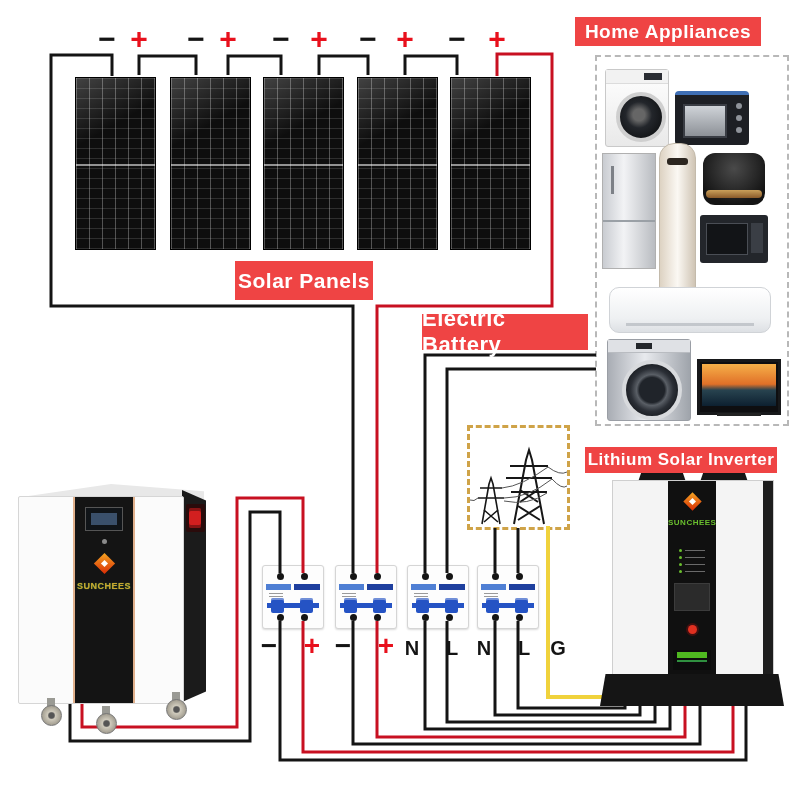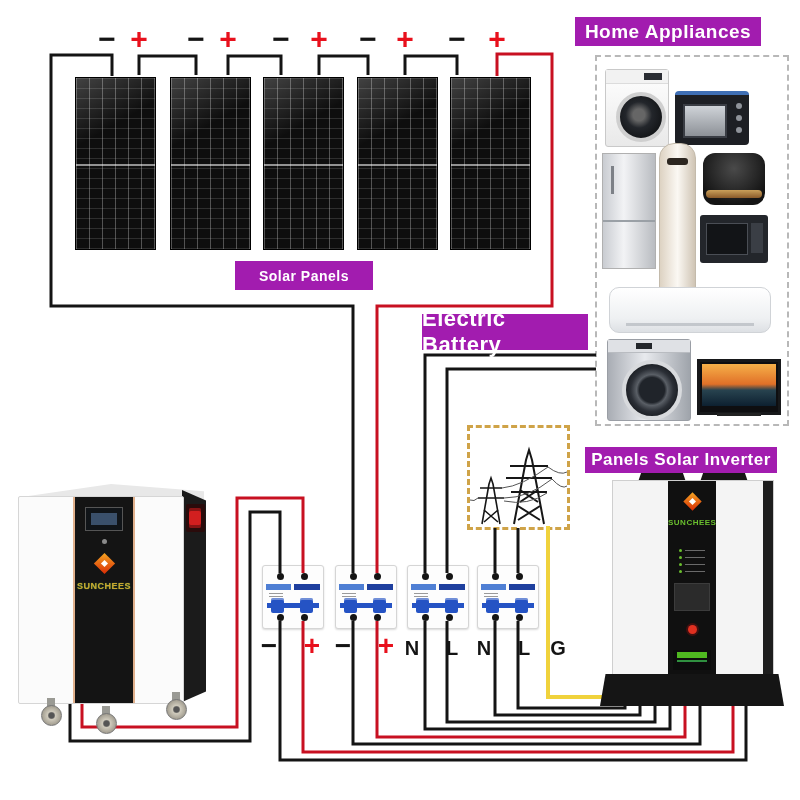--- a/index.html
+++ b/index.html
@@ -5,21 +5,21 @@
   html,body{margin:0;padding:0;background:#fff;}
   #canvas{position:relative;width:800px;height:800px;background:#ffffff;overflow:hidden;
           font-family:"Liberation Sans",sans-serif;}
 
   
   svg.wires{position:absolute;left:0;top:0;z-index:5;}
   svg.wires polyline, svg.wires path{fill:none;stroke-width:3;stroke-linejoin:miter;}
   svg.wires .thick{stroke-width:4;}
 
   
-  .tag{position:absolute;z-index:7;background:#a21caf;color:#fff;font-weight:bold;
+  .tag{position:absolute;z-index:7;background:#ef4444;color:#fff;font-weight:bold;
        display:flex;align-items:center;justify-content:center;letter-spacing:.5px;}
 
   
   .panel{position:absolute;top:77px;width:79px;height:171px;z-index:4;background:#0e0e0e;
     border:1px solid #000;
     background-image:
       linear-gradient(150deg, rgba(255,255,255,.22), rgba(255,255,255,0) 32%),
       repeating-linear-gradient(90deg, rgba(210,210,210,.35) 0 1px, transparent 1px 13px),
       repeating-linear-gradient(0deg, rgba(160,160,160,.22) 0 1px, transparent 1px 10px);}
   .panel::after{content:"";position:absolute;left:0;right:0;top:50%;height:2px;
@@ -186,24 +186,24 @@
   <span class="term plus" style="left:139px">+</span>
   <span class="term" style="left:196px">−</span>
   <span class="term plus" style="left:228px">+</span>
   <span class="term" style="left:281px">−</span>
   <span class="term plus" style="left:319px">+</span>
   <span class="term" style="left:368px">−</span>
   <span class="term plus" style="left:405px">+</span>
   <span class="term" style="left:457px">−</span>
   <span class="term plus" style="left:497px">+</span>
 
-  <div class="tag" style="left:235px;top:261px;width:138px;height:29px;font-size:14px">Solar Panels</div>
+  <div class="tag" style="left:235px;top:261px;width:138px;height:39px;font-size:21px">Solar Panels</div>
   <div class="tag" style="left:575px;top:17px;width:186px;height:29px;font-size:19px">Home Appliances</div>
   <div class="tag" style="left:422px;top:314px;width:166px;height:36px;font-size:22px">Electric Battery</div>
-  <div class="tag" style="left:585px;top:447px;width:192px;height:26px;font-size:17px">Panels Solar Inverter</div>
+  <div class="tag" style="left:585px;top:447px;width:192px;height:26px;font-size:17px">Lithium Solar Inverter</div>
 
   <div class="appbox">
     <div class="app washer1" style="left:8px;top:12px;width:62px;height:76px">
       <div class="w-strip">
           <i></i>
         </div>
       <div class="w-door"></div>
     </div>
     <div class="app oven" style="left:78px;top:34px;width:74px;height:50px">
       <div class="o-win"></div>

